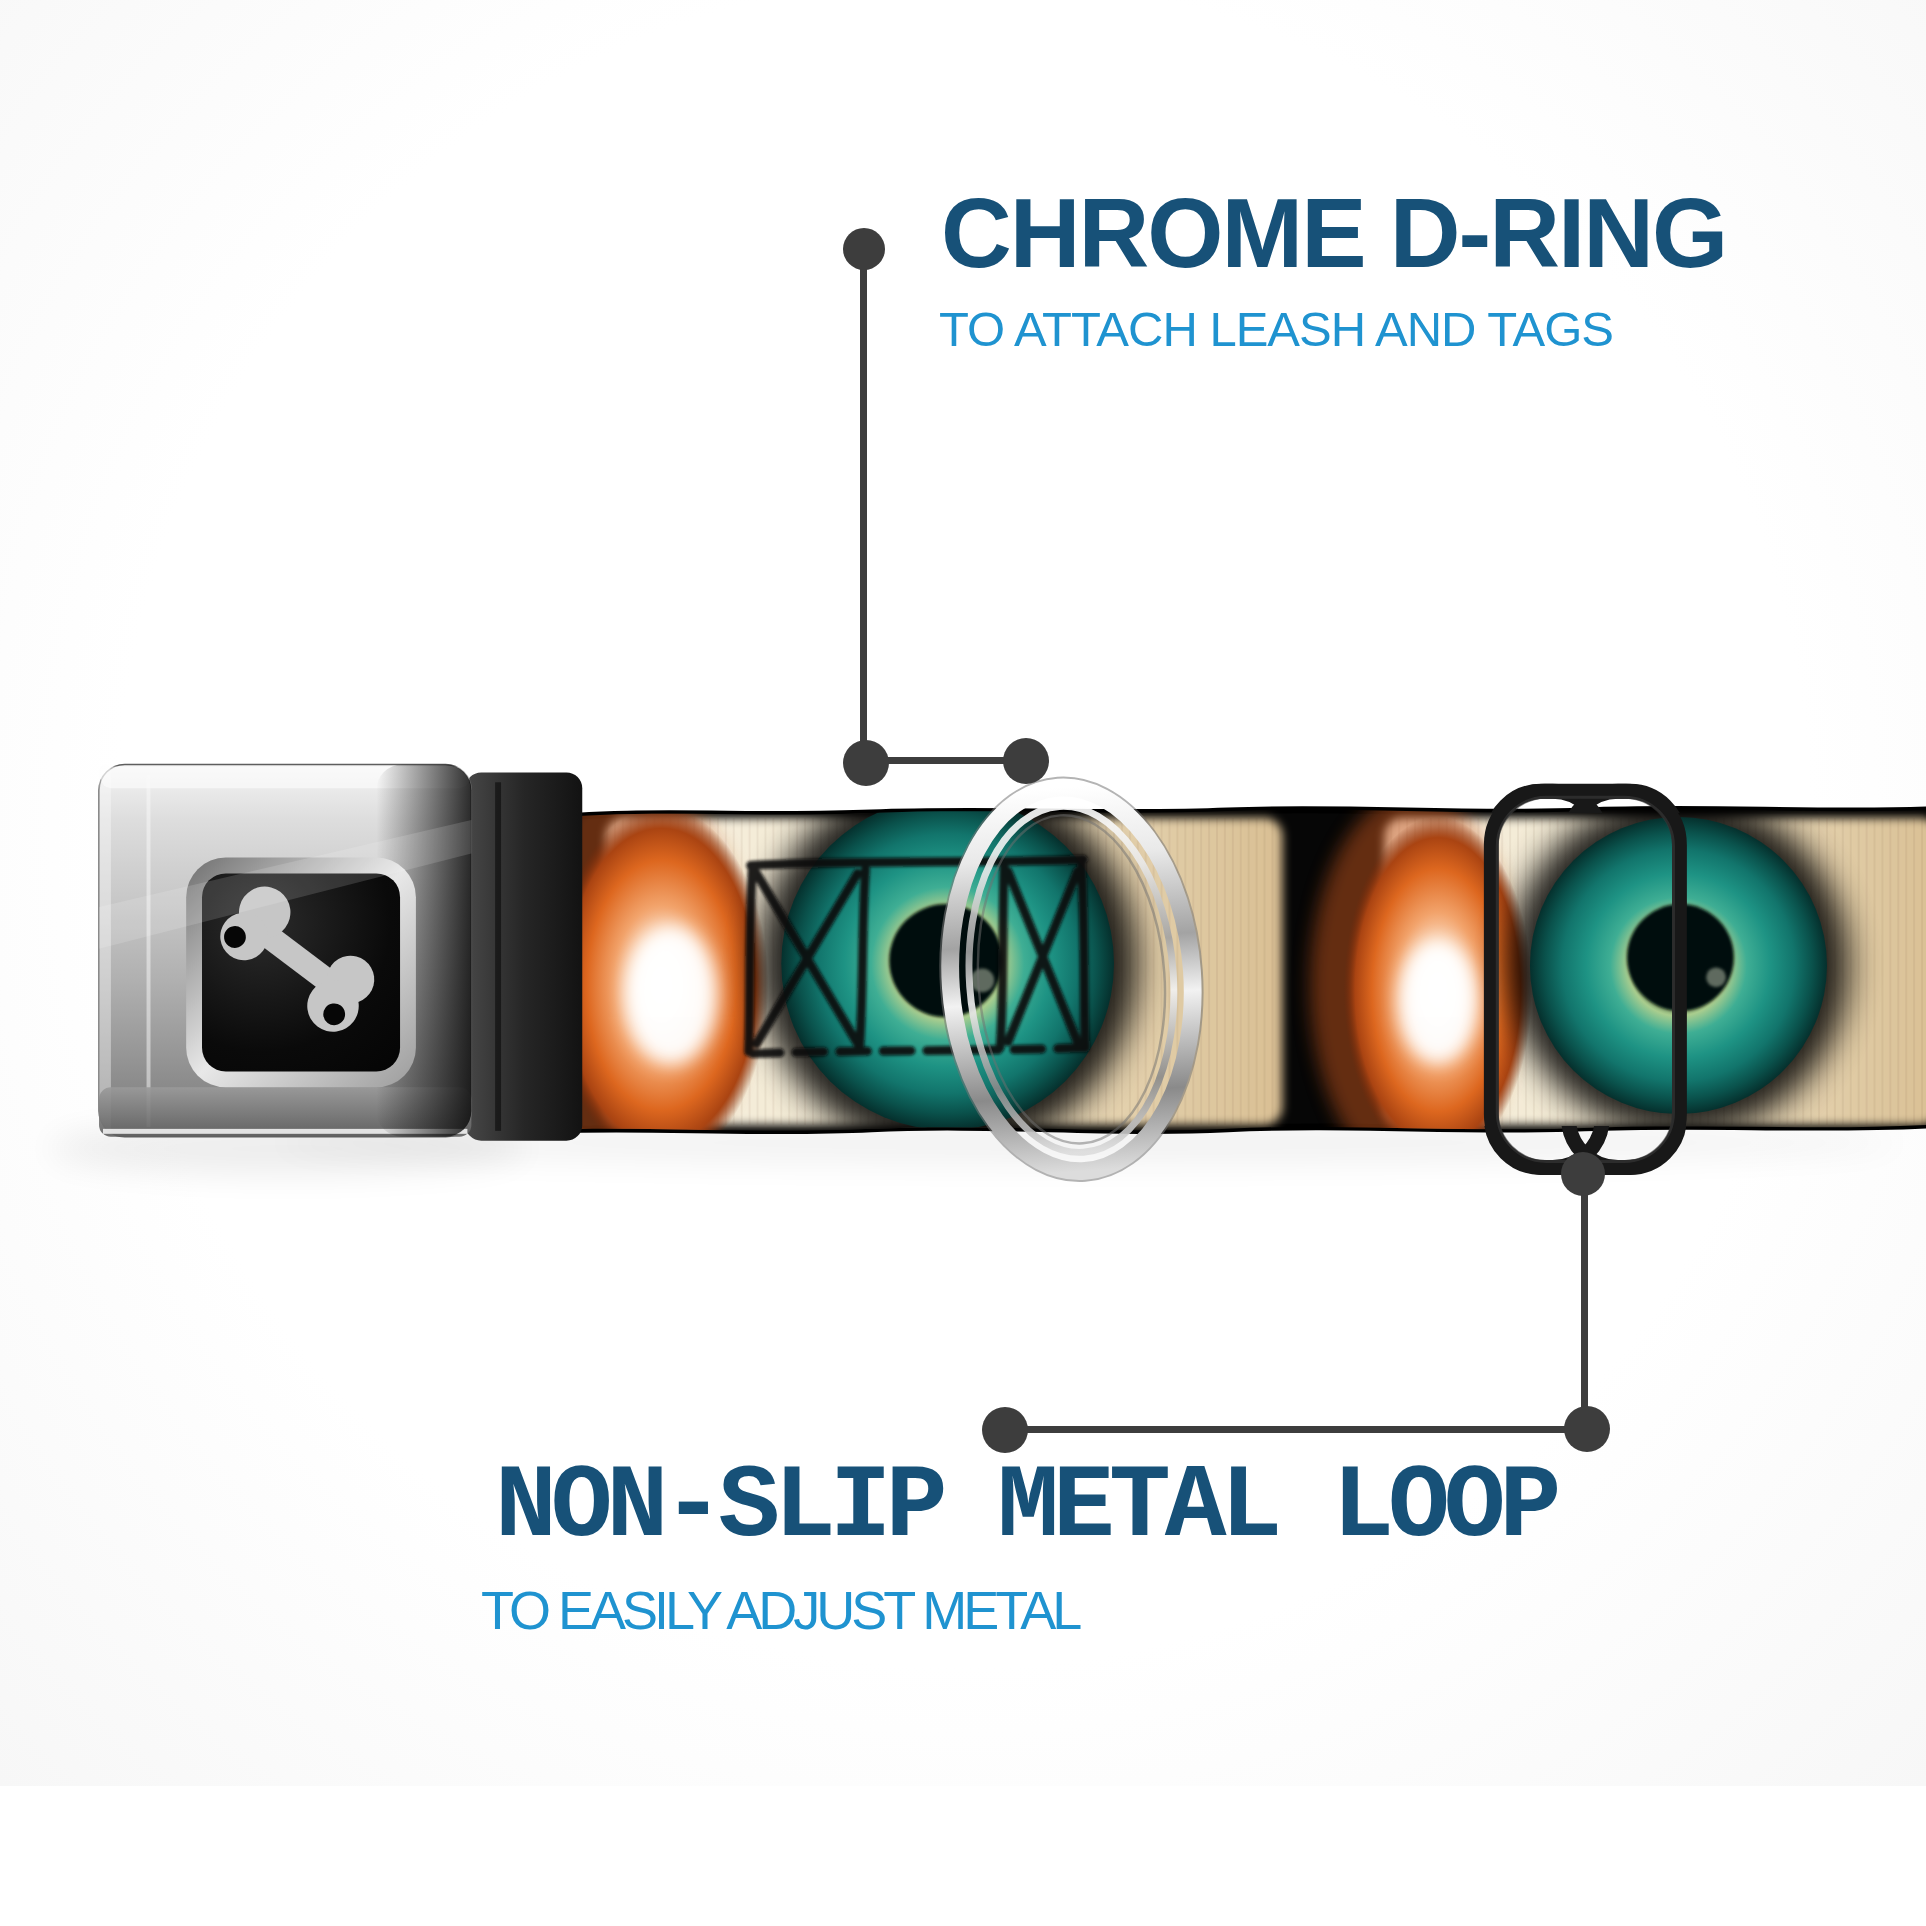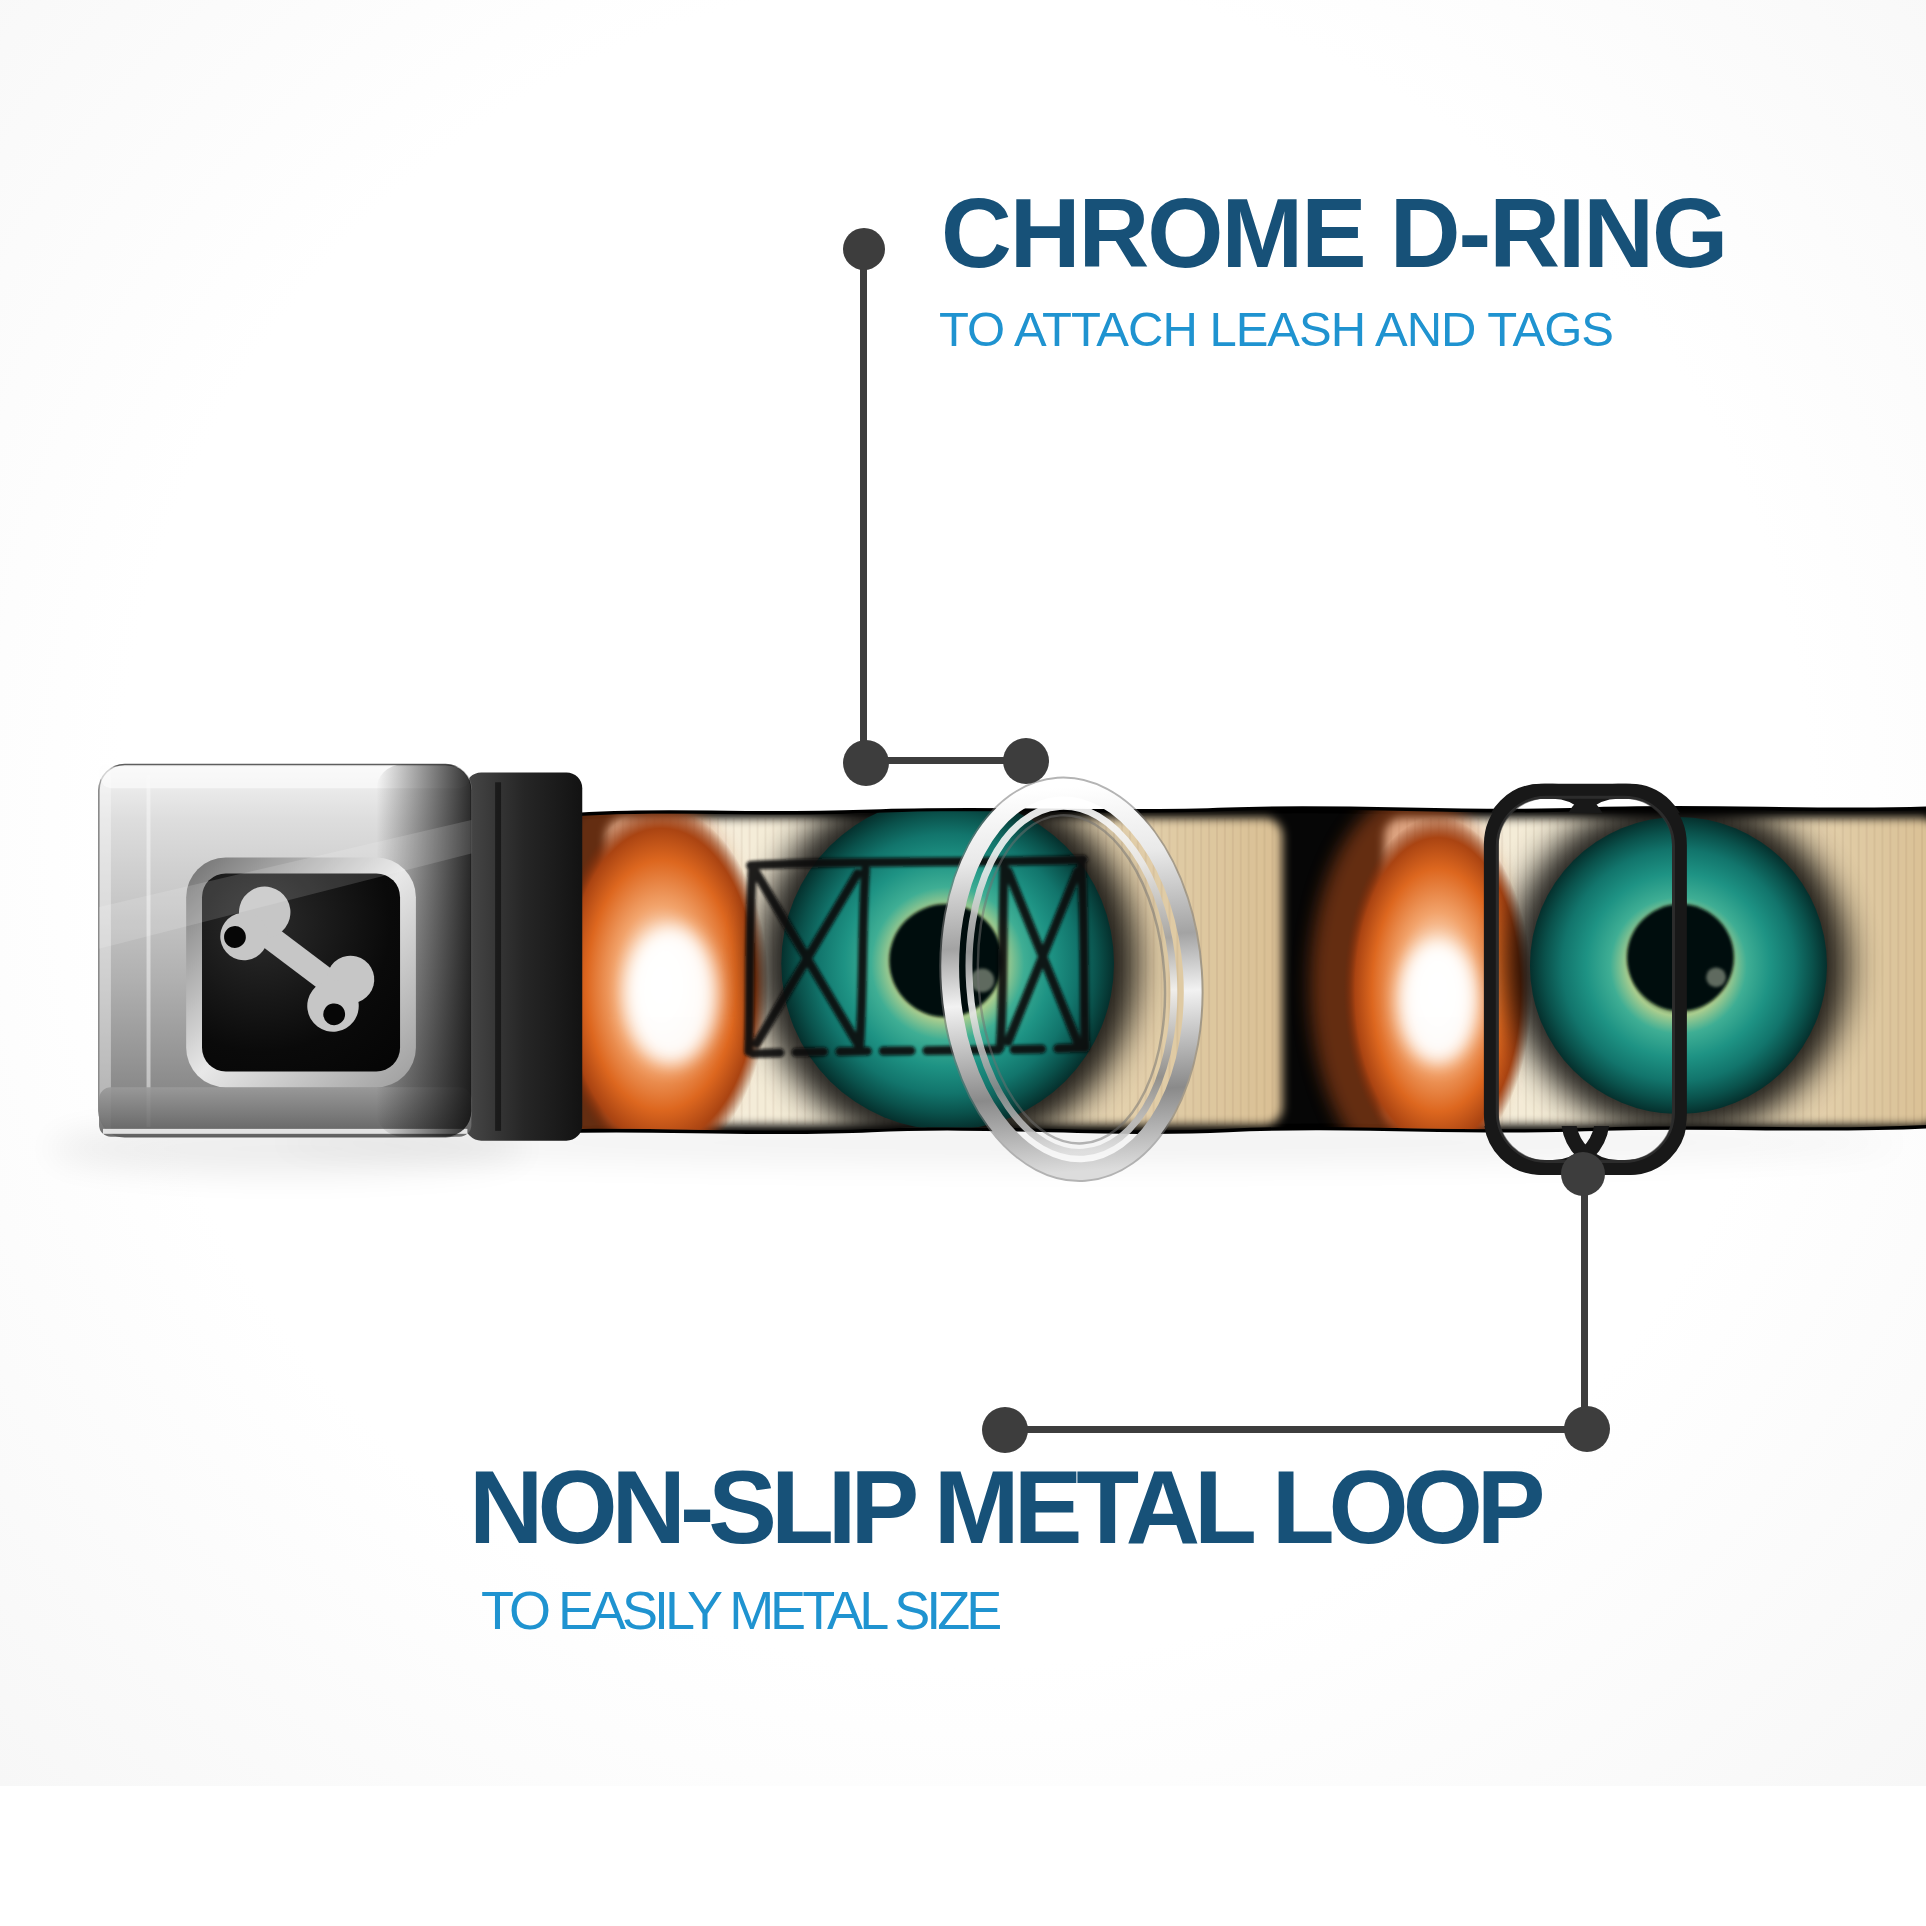--- a/index.html
+++ b/index.html
@@ -8,21 +8,21 @@
          background:radial-gradient(circle at 50% 46%, #ffffff 62%, #f7f7f7 100%);}
   .stage svg.art{position:absolute;left:0;top:0;}
   .dot{position:absolute;border-radius:50%;background:var(--callout,#3d3d3d);}
   .cline{position:absolute;background:var(--callout,#3d3d3d);}
   .feature-title{position:absolute;font-weight:700;color:var(--heading,#175178);
                  white-space:nowrap;line-height:1;}
   .feature-sub{position:absolute;font-weight:400;color:var(--accent,#1f93d0);
                white-space:nowrap;line-height:1;}
   #t-title{left:941px;top:184px;font-size:98px;letter-spacing:-2px;}
   #t-sub{left:939px;top:305px;font-size:49px;letter-spacing:-1px;}
-  #b-title{left:469px;top:1456px;font-size:103px;letter-spacing:-6px;}
+  #b-title{left:495px;top:1456px;font-size:103px;letter-spacing:-6px;font-family:Liberation Mono, monospace;}
   #b-sub{left:481px;top:1583px;font-size:54px;letter-spacing:-4px;}
   
   #dot-a{left:843px;top:228px;width:42px;height:42px;}
   #dot-b{left:843px;top:740px;width:46px;height:46px;}
   #dot-c{left:1003px;top:738px;width:46px;height:46px;}
   #dot-d{left:1561px;top:1152px;width:44px;height:44px;}
   #dot-e{left:1564px;top:1406px;width:46px;height:46px;}
   #dot-f{left:982px;top:1407px;width:46px;height:46px;}
   #line-tv{left:860px;top:248px;width:7px;height:516px;}
   #line-th{left:863px;top:757px;width:164px;height:7px;}
@@ -232,17 +232,17 @@
     <div class="feature-sub" id="t-sub">TO ATTACH LEASH AND TAGS</div>
   </div>
 
   <div>
     <div class="cline" id="line-bv"></div>
     <div class="cline" id="line-bh"></div>
     <div class="dot" id="dot-d"></div>
     <div class="dot" id="dot-e"></div>
     <div class="dot" id="dot-f"></div>
     <div class="feature-title" id="b-title">NON-SLIP METAL LOOP</div>
-    <div class="feature-sub" id="b-sub">TO EASILY METAL SIZE</div>
+    <div class="feature-sub" id="b-sub">TO EASILY ADJUST METAL</div>
   </div>
 
 </div>
 
 
 </body></html>

